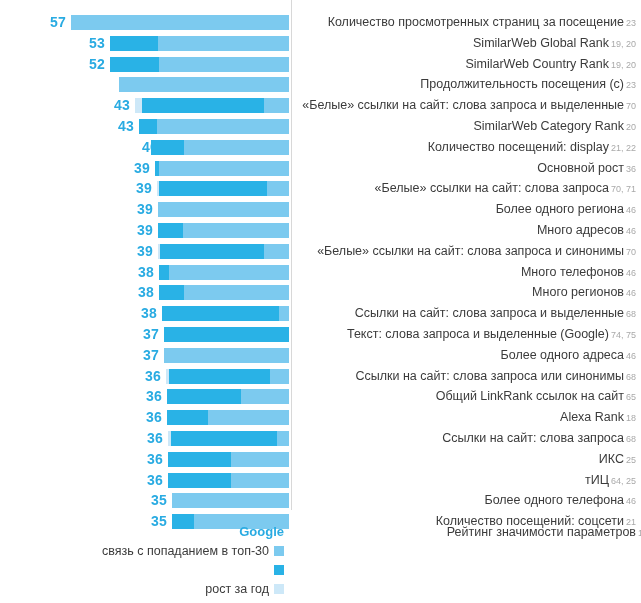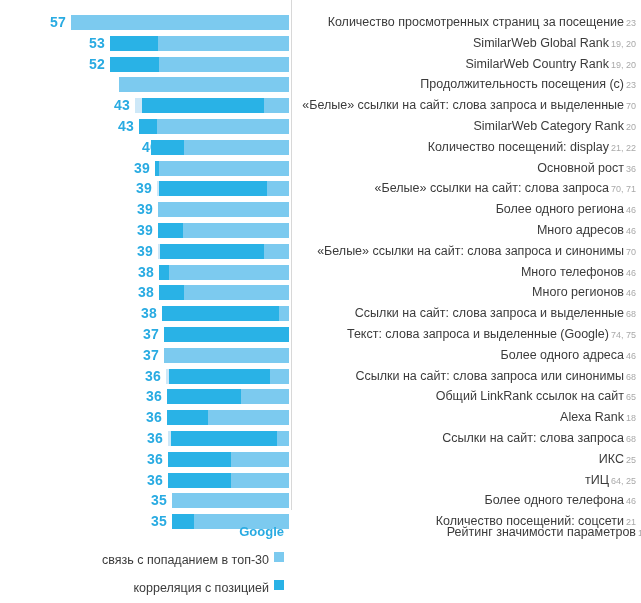--- a/index.html
+++ b/index.html
@@ -101,24 +101,25 @@
     text-align: right;
     padding-right: 7px;
     font-size: 13px;
     font-weight: bold;
     color: #29abe2;
     line-height: 16px;
   }
   .legend-item {
     display: flex;
     justify-content: flex-end;
+    align-items: center;
     line-height: 16px;
     height: 16px;
     padding-right: 7px;
-    margin-top: 12px;
+    margin-top: 3px;
   }
   .legend-item-label {
     font-size: 12.5px;
     color: #3b3b3b;
     margin-right: 5px;
   }
   .legend-swatch {
     width: 10px;
     height: 10px;
     display: inline-block;
@@ -353,21 +354,20 @@
     </div>
 
   <div class="legend">
     <div class="legend-title">Google</div>
     <div id="legend-items">
         <div class="legend-item">
           <span class="legend-item-label">связь с попаданием в топ-30</span>
           <span class="legend-swatch" style="background: rgb(124, 202, 239);"></span>
         </div>
         <div class="legend-item">
-          <span class="legend-item-label">корреляция с позицией</span>
           <span class="legend-swatch" style="background: rgb(41, 178, 230);"></span>
         </div>
         <div class="legend-item">
           <span class="legend-item-label">рост за год</span>
           <span class="legend-swatch" style="background: rgb(205, 232, 248);"></span>
         </div>
       </div>
   </div>
 
   <div class="footer-note">

